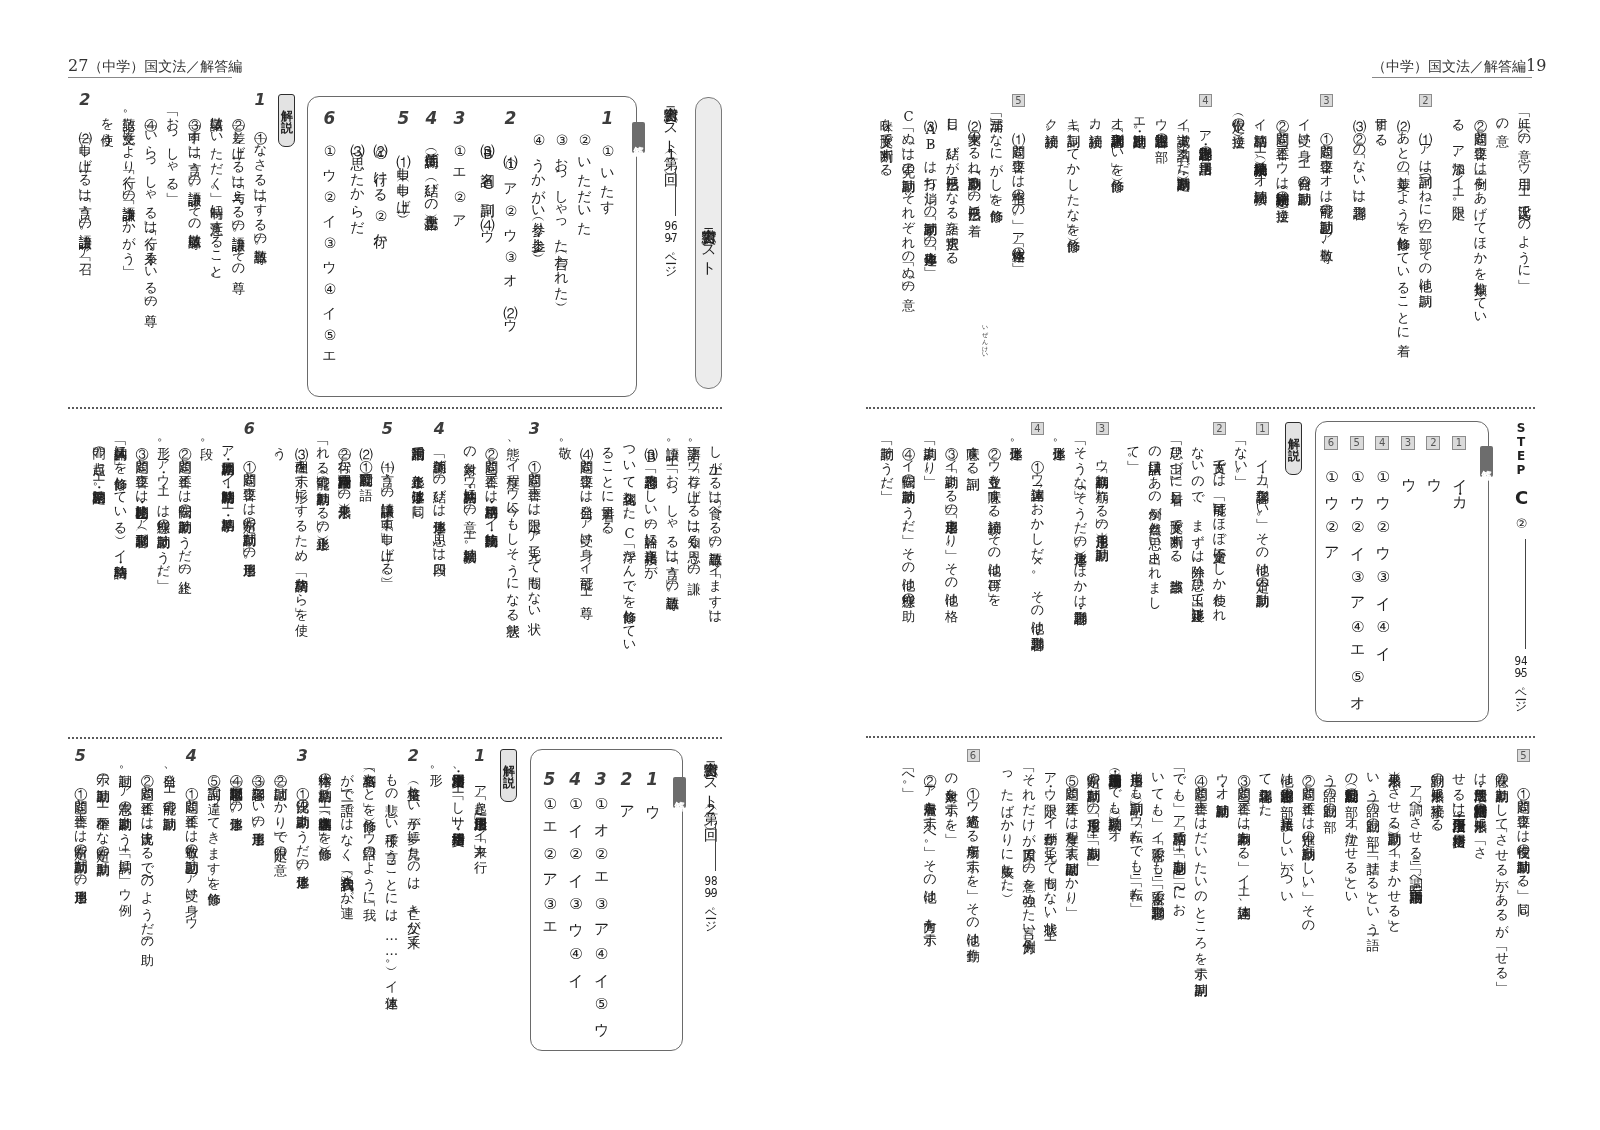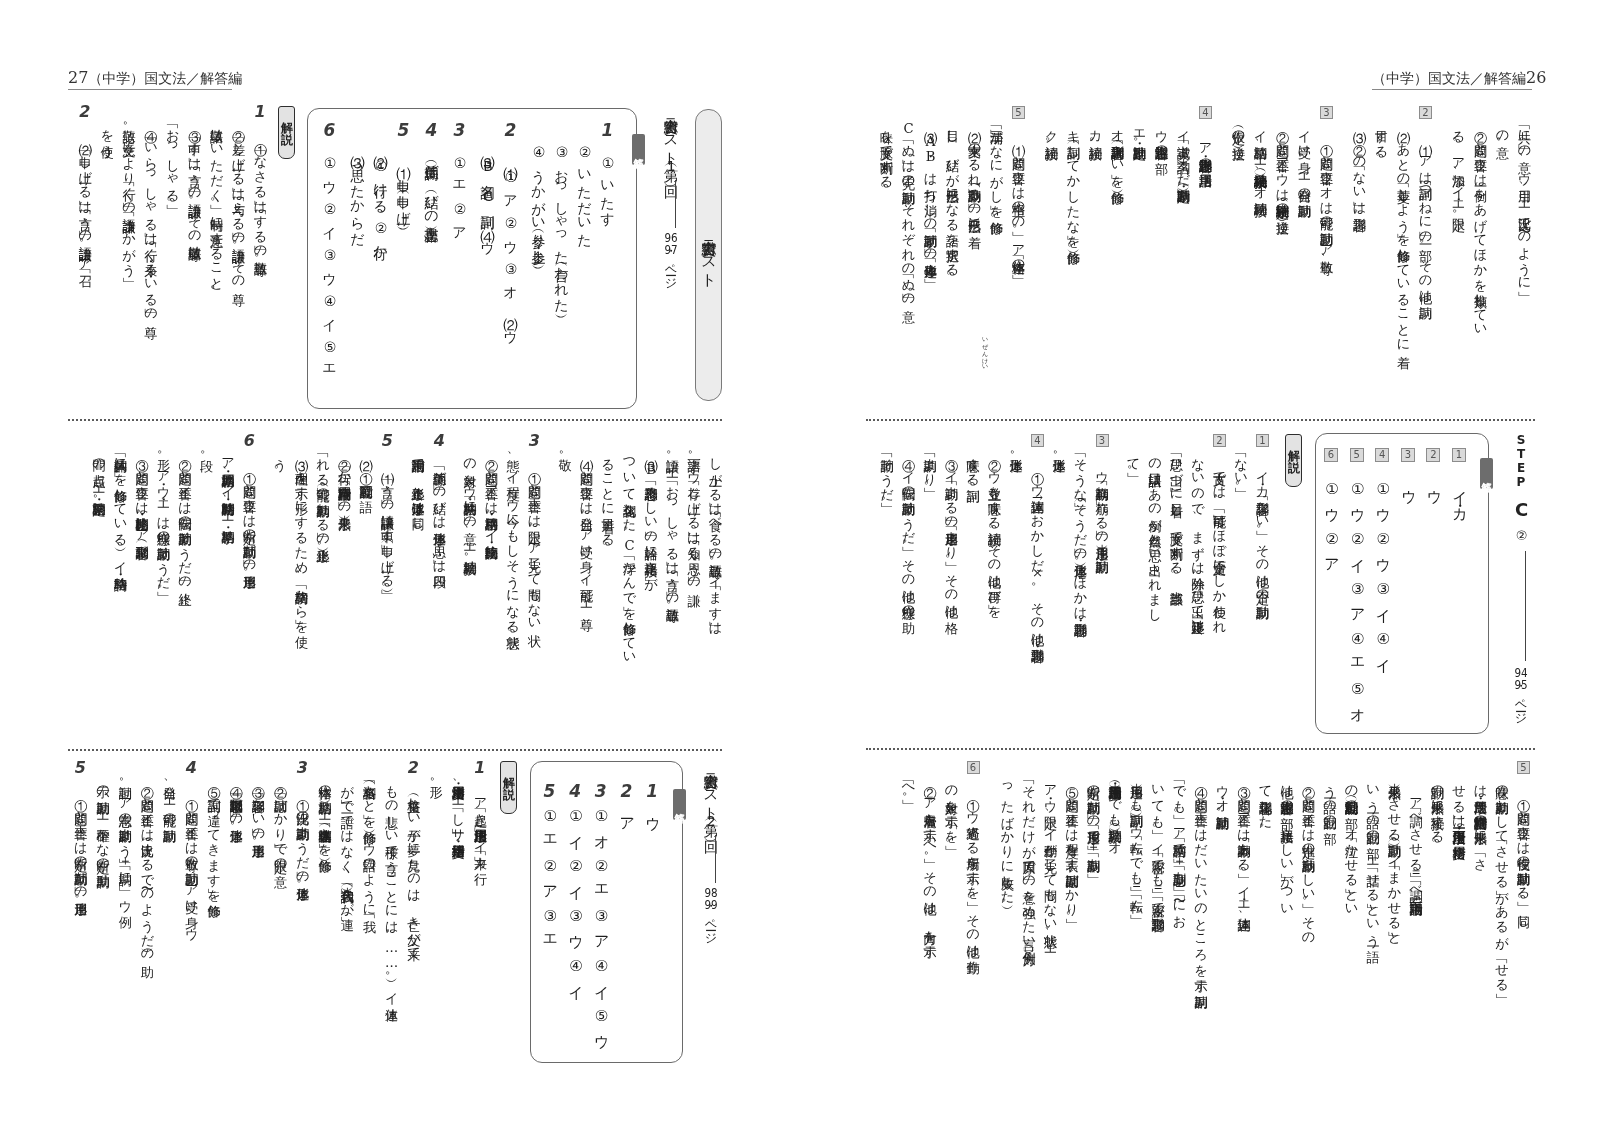--- a/index.html
+++ b/index.html
@@ -1,17 +1,17 @@
 <!DOCTYPE html>
 <html><head>
 <meta charset="utf-8">
 <style>
 html,body{margin:0;padding:0;}
 body{width:1600px;height:1130px;position:relative;overflow:hidden;background:#fff;color:#1e1e1e;font-family:"DejaVu Serif",serif;}
-.page{position:absolute;top:16px;height:840px;}
+.page{position:absolute;top:4px;height:840px;}
 #left-page{left:0;width:800px;}
 #right-page{left:800px;width:800px;}
 .phead{position:absolute;top:54px;display:flex;justify-content:space-between;align-items:baseline;font:14px/16px "DejaVu Serif",serif;color:#333;border-bottom:1px solid #888;padding-bottom:3px;white-space:nowrap;}
 .phead .pn{font-size:16px;}
 .dots{position:absolute;height:0;border-top:2px dotted #5a5a5a;}
 .exp{position:absolute;height:300px;writing-mode:vertical-rl;text-orientation:upright;font-family:"DejaVu Serif",serif;font-size:13.2px;line-height:var(--lh);color:#1e1e1e;}
 .ln{position:relative;}
 .tx{white-space:pre;}
 .lead,.indent{text-indent:1em;}
 .hnum{position:absolute;top:-16px;right:0;width:var(--lh);writing-mode:horizontal-tb;text-align:center;font:italic bold 16px/16px "DejaVu Sans",sans-serif;color:#3c3c3c;text-indent:0;}
@@ -187,21 +187,21 @@
     <div class="grp">
       <div class="ln lead"><span class="hnum">5</span><span class="tx">①問題と正答エは断定の助動詞「だ」の連用形。</span></div>
     </div>
   </div>
 </div>
 
 <div class="page" id="right-page">
 
   <div class="phead" style="left:572px;width:160px;">
       <span>（中学）国文法／解答編</span>
-      <span class="pn">26</span>
+      <span class="pn">19</span>
     </div>
 
   <div class="exp" style="left:66px;top:105px;width:669px;--lh:22px;">
     <div class="grp">
       <div class="ln tx">「共に」の意、ウ引用、エ比況で「〜のように」
 の意。</div>
       <div class="ln tx">②問題と正答ウは一例をあげてほかを類推してい
 る。ア添加、イ・エ限定。</div>
     </div>
     <div class="grp gb11">

